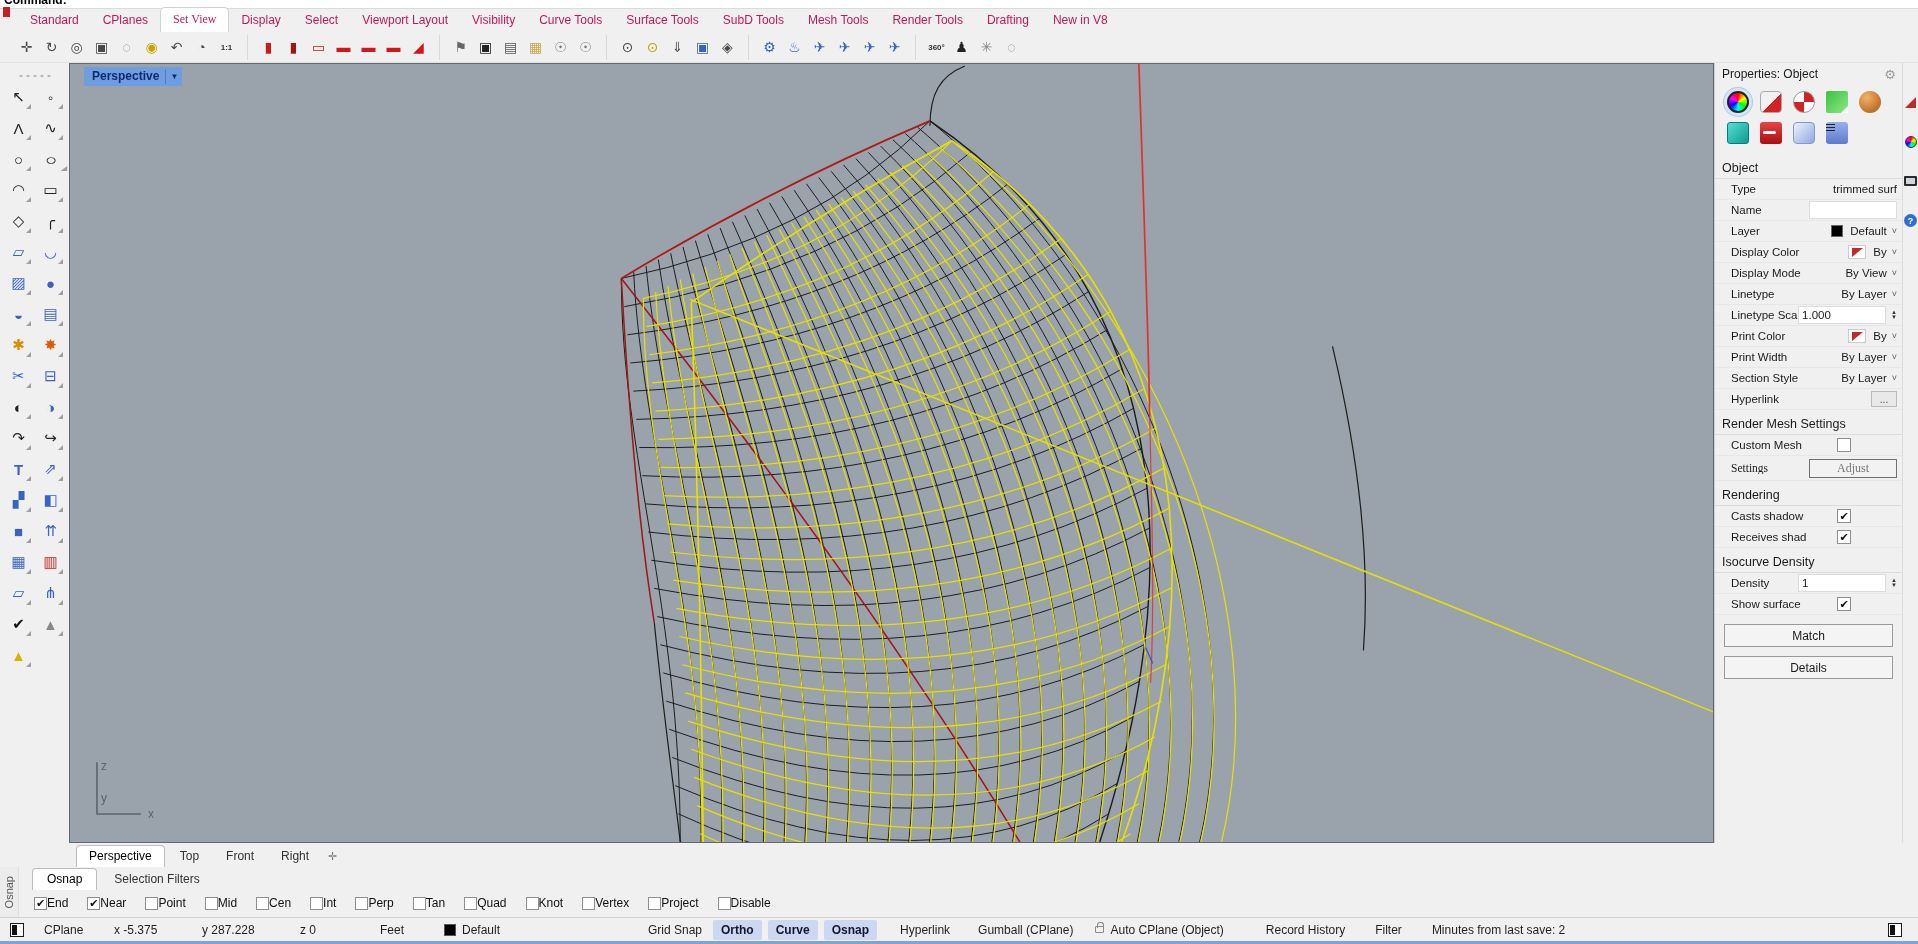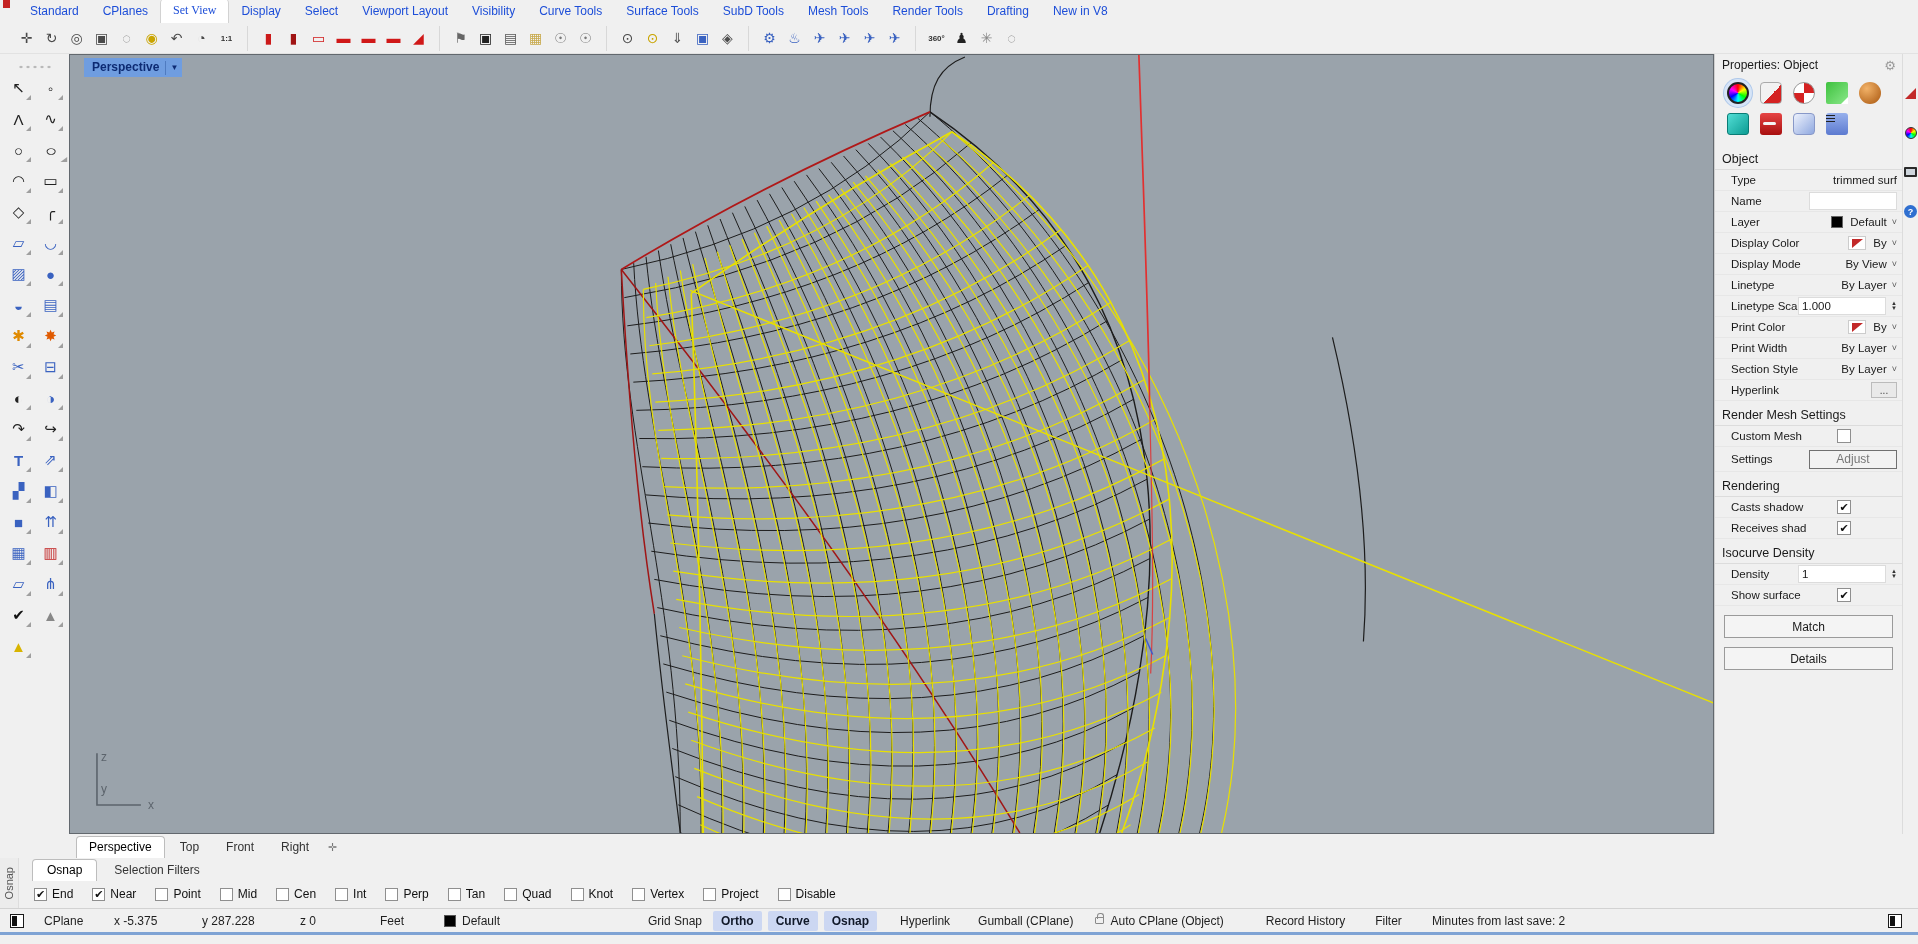--- a/index.html
+++ b/index.html
@@ -7,21 +7,21 @@
   body { font-family:"Liberation Sans","DejaVu Sans",sans-serif; font-size:12px; color:#1a1a1a; background:#f0f0f0; }
   .app { position:relative; width:1918px; height:944px; background:#f0f0f0; overflow:hidden; }
 
   
   .command-strip { height:9px; background:#ffffff; border-bottom:1px solid #d9d9e2; overflow:hidden; position:relative; }
   .command-strip span { position:absolute; top:-7px; left:4px; font-weight:bold; font-size:12px; color:#000; }
 
   
   .menubar { height:23px; display:flex; align-items:flex-end; padding-left:18px; background:#f0f0f0; position:relative; }
   .menugrip { position:absolute; left:3px; top:-2px; width:7px; height:10px; background:#c42222; }
-  .mtab { padding:4px 12px 5px; font-size:12px; color:#1d4ed8; border-radius:5px 5px 0 0; white-space:nowrap; cursor:default; }
+  .mtab { padding:4px 12px 5px; font-size:12px; color:#be185d; border-radius:5px 5px 0 0; white-space:nowrap; cursor:default; }
   .mtab.active { background:#ffffff; border:1px solid #d2d2d2; border-bottom:none;font-family:Liberation Serif, serif; }
 
   
   .toolbar { height:31px; background:#f0f0f0; display:flex; align-items:center; padding-left:14px; border-bottom:1px solid #e2e2e2; }
   .tico { width:25px; height:25px; display:flex; align-items:center; justify-content:center; font-size:14px; border-radius:3px; }
   .tico.txt { font-size:8px; font-weight:bold; }
   .tico.sep { width:9px; height:25px; border-right:1px solid #d8d8d8; margin-right:8px; border-radius:0; }
   .tico.sep::before { content:none; }
 
   
@@ -95,21 +95,21 @@
   .vtab.plus { color:#777; font-size:11px; padding:3px 4px 4px; }
 
   
   .osnap-panel { height:50px; background:#f0f0f0; position:relative; padding-left:22px; }
   .osnap-side { position:absolute; left:0; top:0; bottom:0; width:19px; background:#ececec; border-right:1px solid #dddddd; display:flex; align-items:center; justify-content:center; }
   .osnap-side span { writing-mode:vertical-rl; transform:rotate(180deg); font-size:11px; color:#555; }
   .os-tabs { height:23px; display:flex; align-items:flex-end; gap:3px; padding-left:10px; }
   .ostab { padding:3px 14px 4px; font-size:12px; color:#333; border-radius:4px 4px 0 0; }
   .ostab.active { background:#fff; border:1px solid #bdbdbd; border-bottom:none; color:#000; }
   .os-checks { height:26px; display:flex; align-items:center; gap:19px; padding-left:12px; }
-  .oscheck { display:flex; align-items:center; gap:5px; font-size:12px; color:#111; }
+  .oscheck { display:flex; align-items:center; font-size:12px; color:#111; }
   .cb { width:13px; height:13px; background:#fff; border:1px solid #8f8f8f; display:inline-flex; align-items:center; justify-content:center; font-size:11px; color:#111; }
   .oscheck.checked .cb::after { content:"✔"; }
 
   
   .statusbar { height:27px; background:#f0f0f0; border-top:1px solid #d2d2d2; border-bottom:3px solid #7fa3d4; display:flex; align-items:center; padding:0 8px; font-size:12px; color:#1f1f1f; }
   .sb-list { display:contents; }
   .sb-ico { width:14px; height:14px; border:1px solid #1a1a1a; background:#fff; position:relative; margin:0 8px 0 2px; flex:none; }
   .sb-ico::after { content:""; position:absolute; left:1px; top:1px; bottom:1px; width:5px; background:#111; }
   .sb-ico.right { margin-left:auto; }
   .sb-item { display:flex; align-items:center; white-space:nowrap; padding:3px 8px; }
@@ -130,20 +130,23 @@
   .sb-item:nth-of-type(13) { margin-left:6px; }
   .sb-item:nth-of-type(14) { margin-left:26px; }
   .sb-item:nth-of-type(15) { margin-left:14px; }
   .sb-item:nth-of-type(16) { margin-left:14px; }
 </style>
 </head>
 <body>
 
 <div class="app">
 
+  <div class="command-strip">
+    <span>Command:</span>
+  </div>
 
   <div class="menubar">
     <div class="menugrip"></div>
     <div class="sb-list">
       
     <div class="mtab"><span>Standard</span></div><div class="mtab"><span>CPlanes</span></div><div class="mtab active"><span>Set View</span></div><div class="mtab"><span>Display</span></div><div class="mtab"><span>Select</span></div><div class="mtab"><span>Viewport Layout</span></div><div class="mtab"><span>Visibility</span></div><div class="mtab"><span>Curve Tools</span></div><div class="mtab"><span>Surface Tools</span></div><div class="mtab"><span>SubD Tools</span></div><div class="mtab"><span>Mesh Tools</span></div><div class="mtab"><span>Render Tools</span></div><div class="mtab"><span>Drafting</span></div><div class="mtab"><span>New in V8</span></div></div>
   </div>
 
   <div class="toolbar">
     <div class="sb-list">
@@ -379,21 +382,21 @@
           </span>
       </div>
 
       <div class="sec-h">Render Mesh Settings</div>
       <div class="prow">
         <span class="plabel">Custom Mesh</span>
         <span class="pctl" style="justify-content:flex-start;min-width:60px;">
           <span class="cbx"></span>
         </span>
       </div>
-      <div class="prow" style="height:25px;">
+      <div class="prow" style="height:25px;font-family:Liberation Serif, serif;">
         <span class="plabel">Settings</span>
         <span class="pctl">
             <span class="adjust-btn">Adjust</span>
           </span>
       </div>
 
       <div class="sec-h">Rendering</div>
       <div class="prow">
         <span class="plabel">Casts shadow</span>
         <span class="pctl" style="justify-content:flex-start;min-width:60px;">

